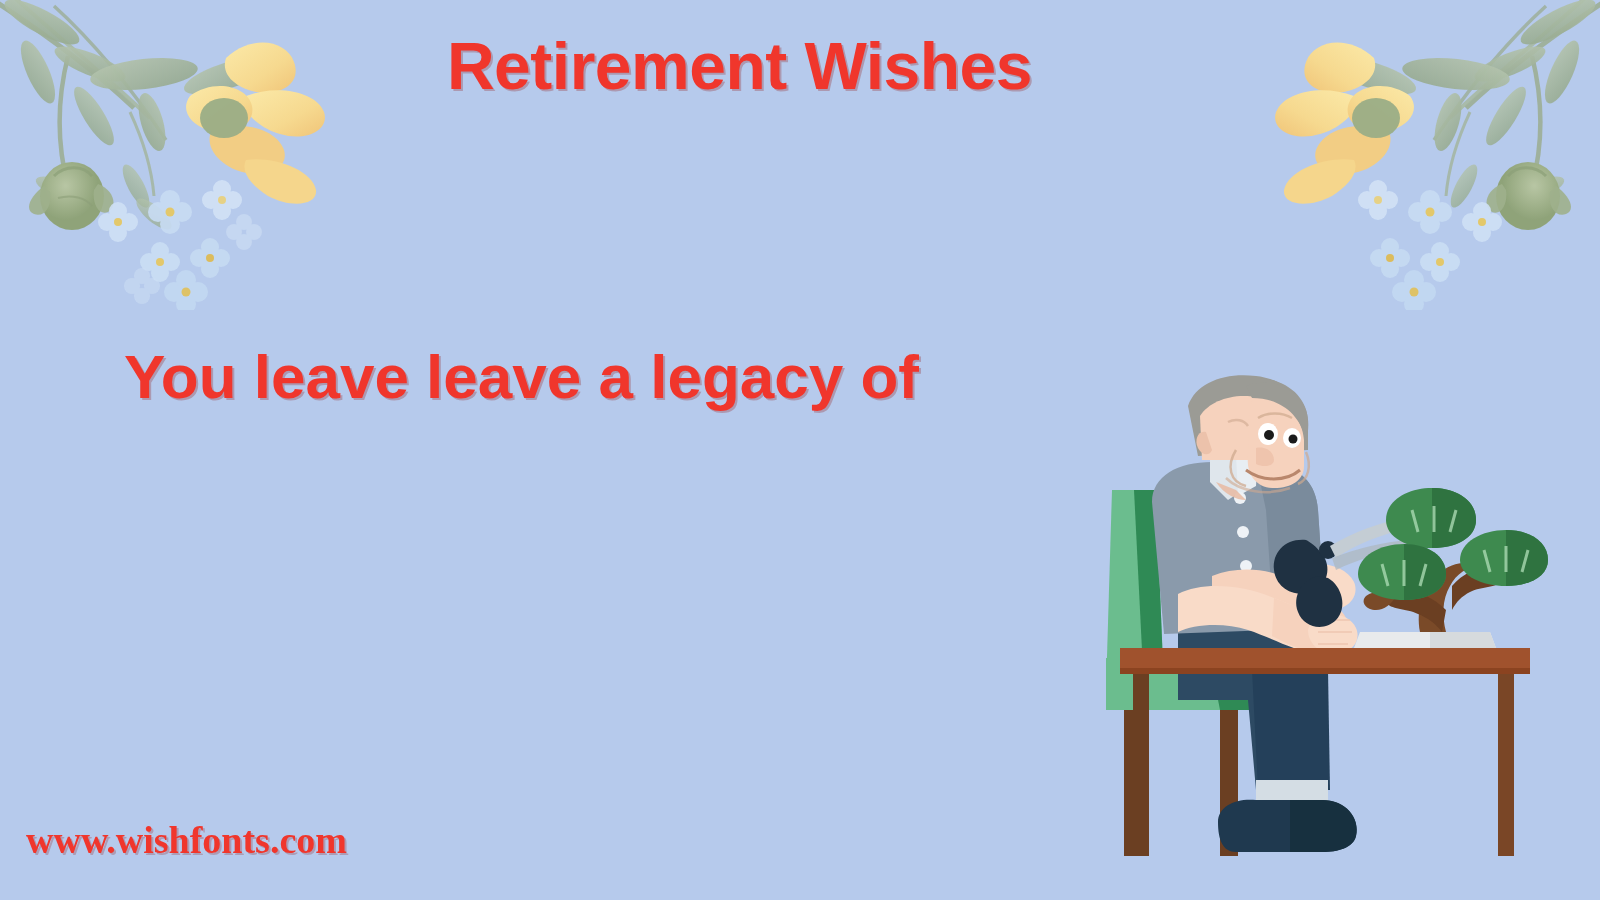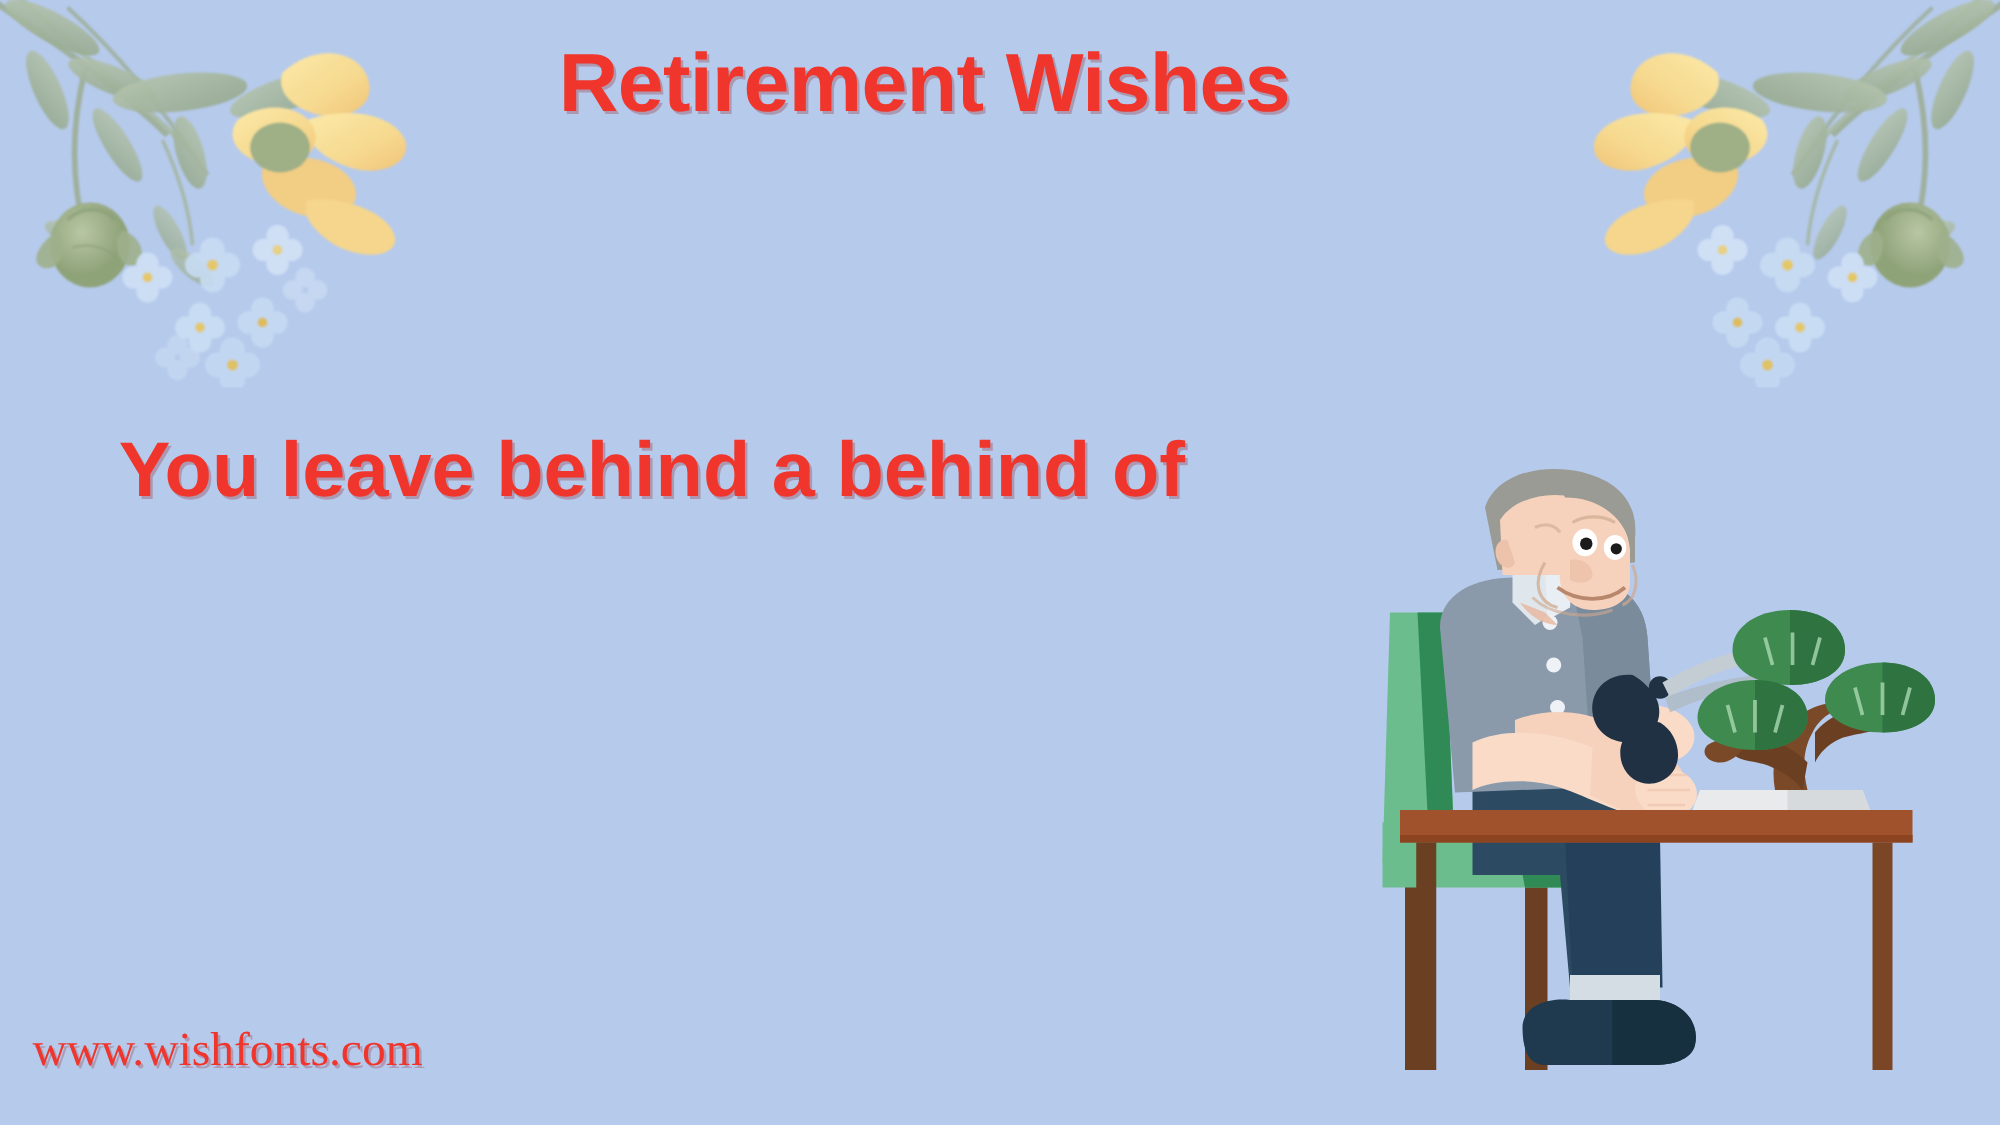--- a/index.html
+++ b/index.html
@@ -43,21 +43,21 @@
     text-shadow:2px 2px 0 rgba(150,40,40,.30);
     z-index:40;
   }
   .message .ln{ display:block; white-space:nowrap; }
   .site{
     position:absolute;
     left:26px;
     bottom:38px;
     font-family:"Liberation Serif", serif;
     font-size:38px;
-    font-weight:normal;
+    font-weight:bold;
     color:#f0362c;
     text-shadow:2px 2px 0 rgba(150,40,40,.28);
     z-index:40;
   }
 
   
   .floral{ position:absolute; top:0; z-index:10; pointer-events:none; }
   .floral.tl{ left:-6px; }
   .floral.tr{ right:-6px; transform:scaleX(-1); }
 
@@ -378,17 +378,17 @@
         <path d="M298 204 C 298 186 320 174 344 174 C 368 174 386 186 386 204 C 386 220 368 230 344 230 C 320 230 298 220 298 204 Z" fill="#3e8a4f"></path>
         <path d="M344 174 C 368 174 386 186 386 204 C 386 220 368 230 344 230 Z" fill="#2f7340"></path>
         <path d="M322 194 L328 216 M344 190 L344 216 M366 194 L360 216" stroke="#a9d8b0" stroke-width="3" opacity=".8" fill="none"></path>
       </g>
     </g>
   </svg>
 
   <div class="title">Retirement Wishes</div>
 
   <div class="message">
-    <span class="ln">You leave behind a behind of</span>
+    <span class="ln">You leave leave a legacy of</span>
   </div>
 
   <div class="site">www.wishfonts.com</div>
 </div>
 
 </body></html>

